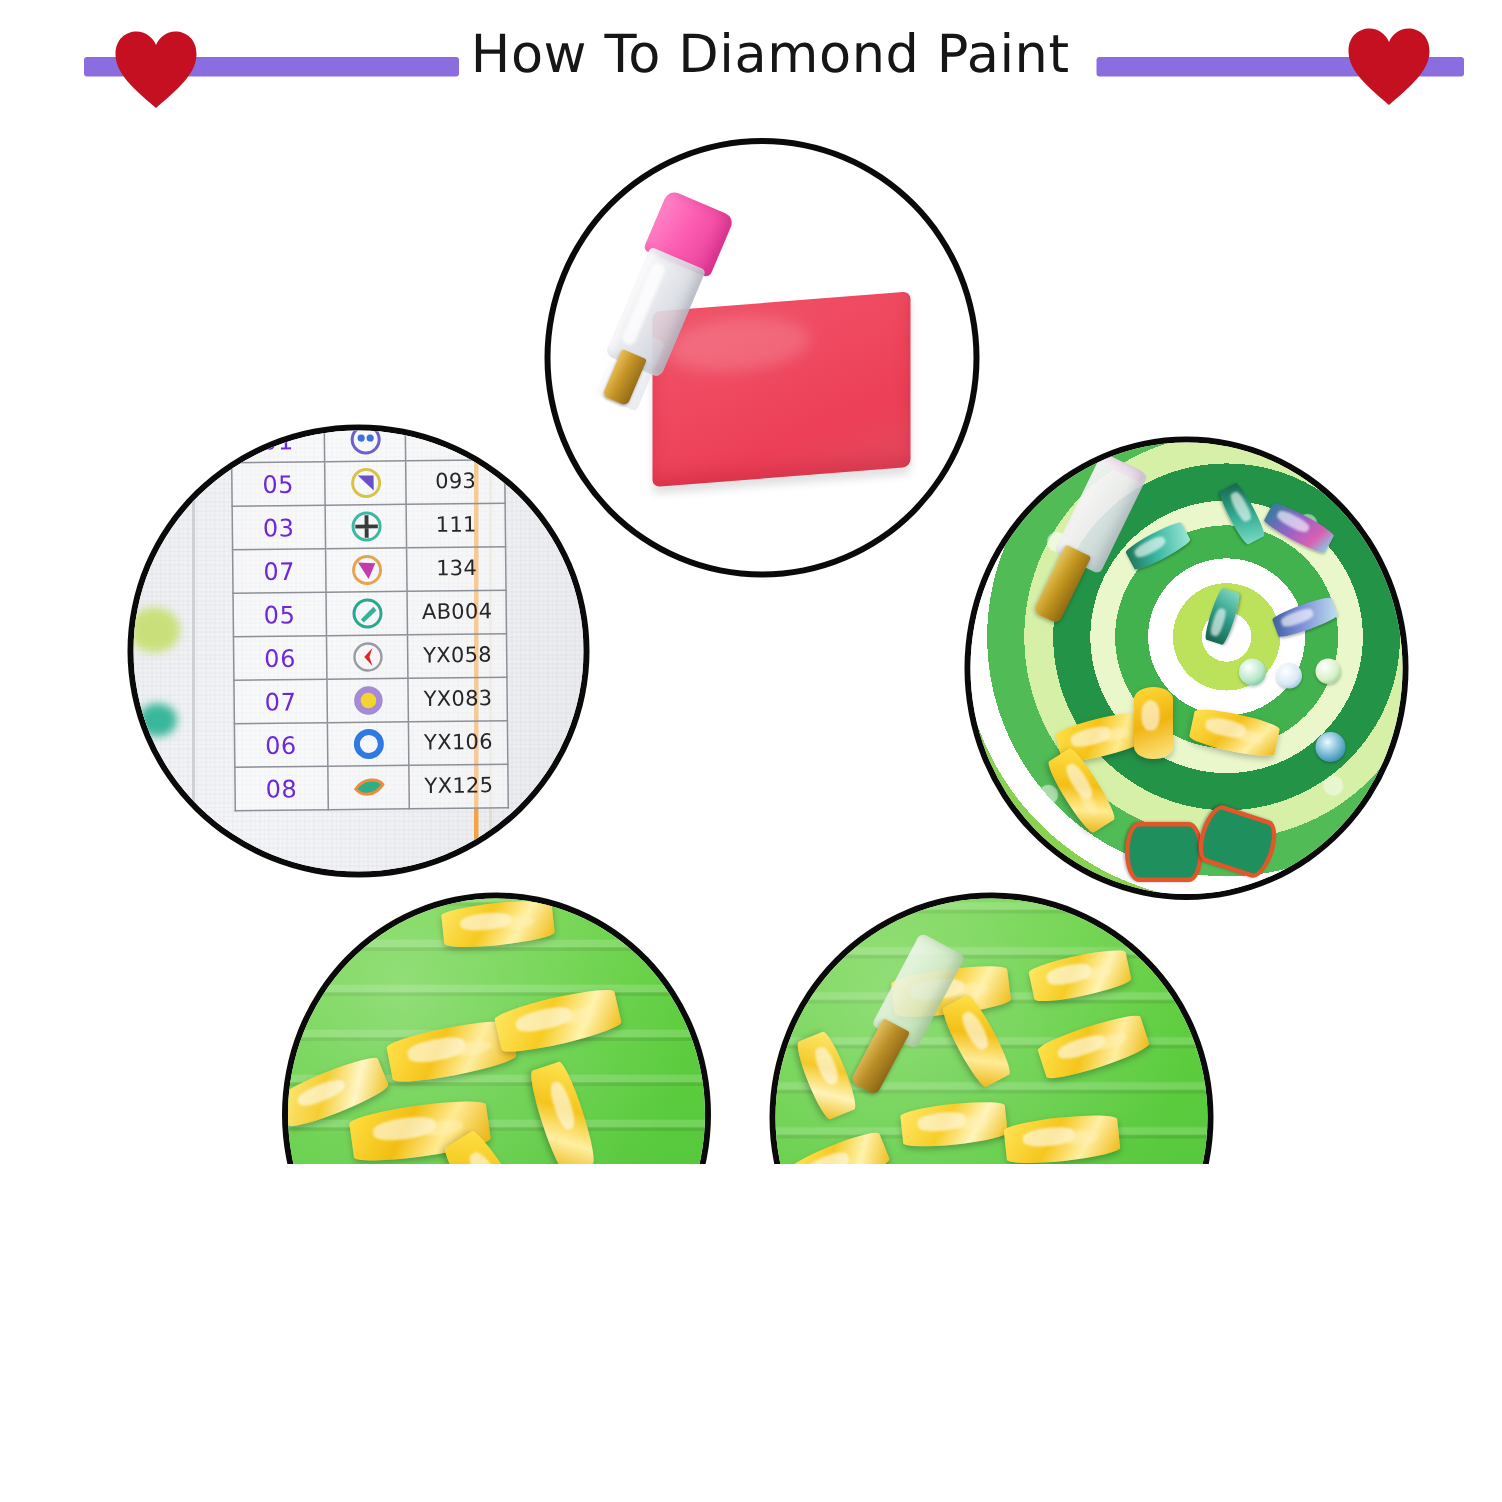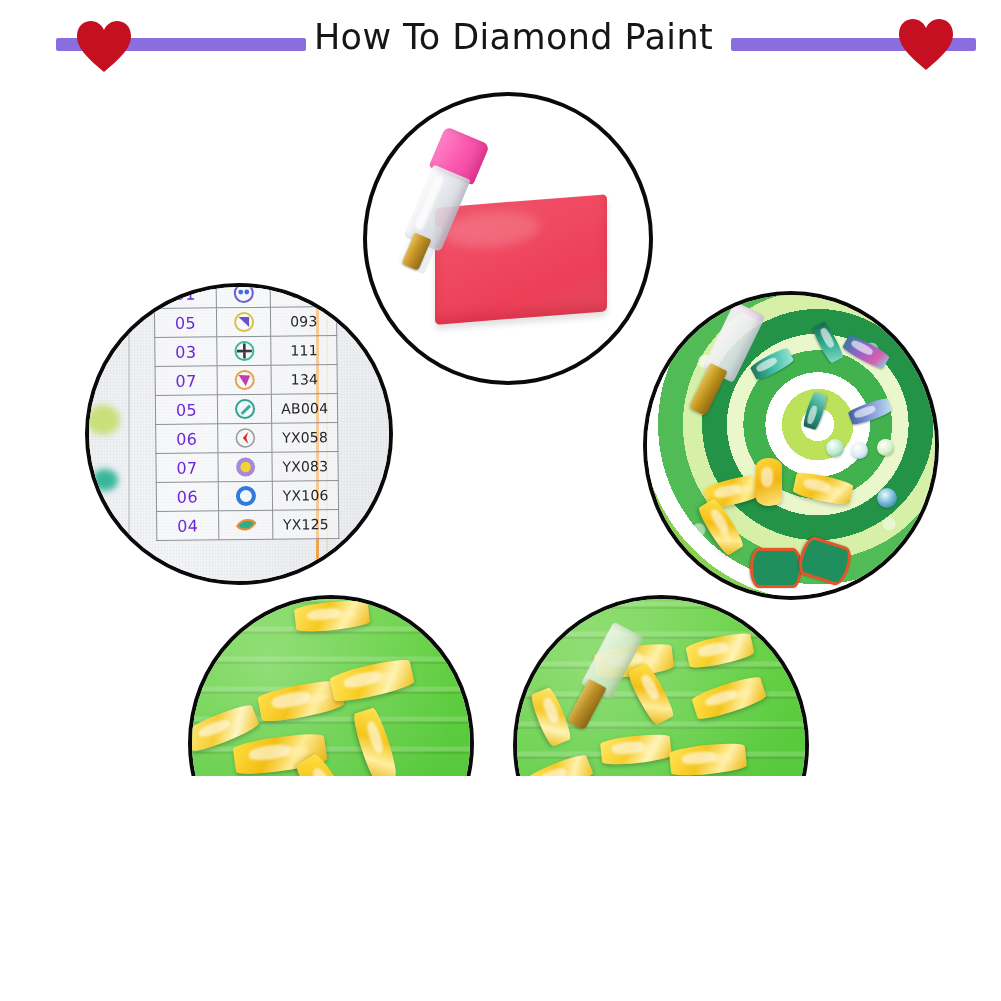--- a/index.html
+++ b/index.html
@@ -367,21 +367,21 @@
             <td class="csym">
               <span class="sym">
                 <svg viewBox="0 0 22 22" width="22" height="22">
                     <circle cx="11" cy="11" r="8" fill="none" stroke="#2f7ae0" stroke-width="4"></circle>
                   </svg>
               </span>
             </td>
             <td class="ccode">YX106</td>
           </tr>
           <tr>
-            <td class="cid">04</td>
+            <td class="cid">08</td>
             <td class="csym">
               <span class="sym">
                 <svg viewBox="0 0 22 22" width="22" height="22">
                     <path d="M2 12 C7 4 17 5 20 9 C15 17 6 17 2 12 Z" fill="#2fae86" stroke="#f08a3c" stroke-width="2"></path>
                   </svg>
               </span>
             </td>
             <td class="ccode">YX125</td>
           </tr>
         </tbody>

